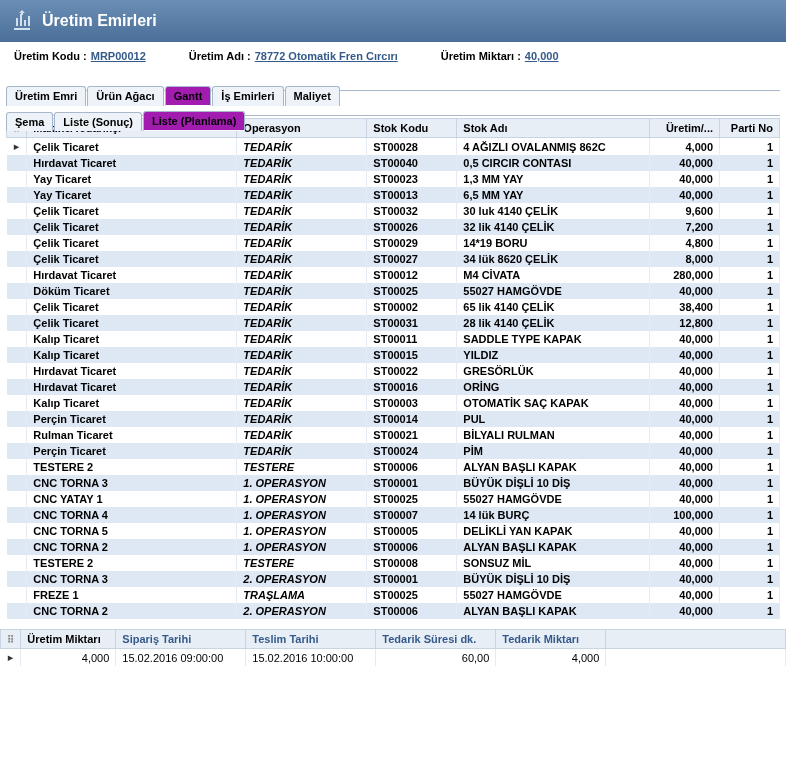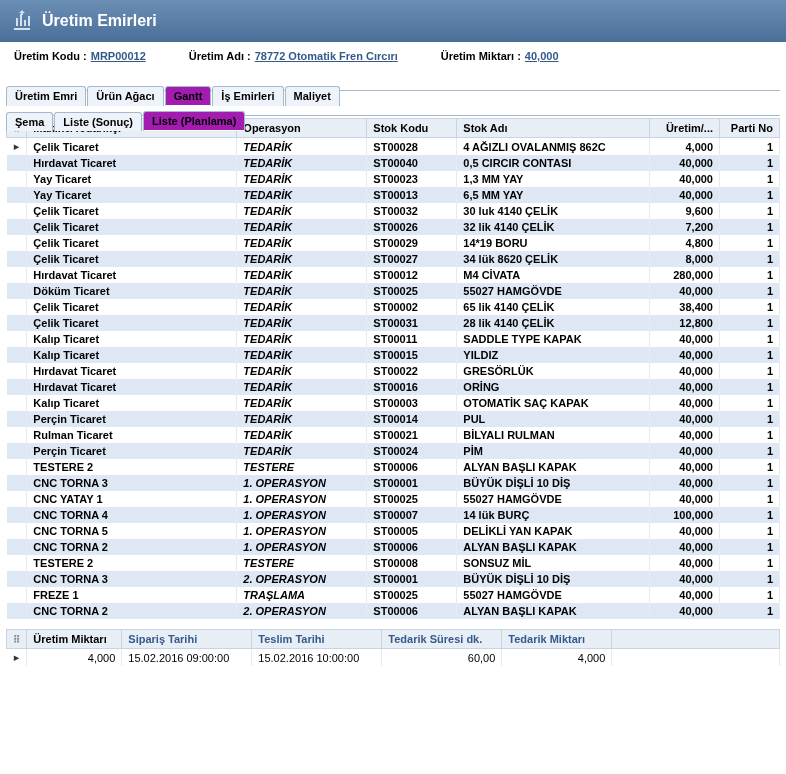--- a/index.html
+++ b/index.html
@@ -23,21 +23,21 @@
 .num { text-align: right; }
 .grip { width: 16px; text-align: center; }
 .row-ind { width: 14px; text-align: center; color: #333; }
 th.grip::before { content: "⠿"; color: #888; font-size: 10px; }
 .col-mak { font-weight: bold; }
 .col-op { font-weight: bold; font-style: italic; }
 .col-sk { font-weight: bold; }
 .col-sa { font-weight: bold; }
 .col-um { font-weight: bold; }
 .col-pn { font-weight: bold; }
-.bottom-table { padding: 2px 6px 8px; }
+.bottom-table { padding: 2px 0 8px; }
 .bottom-table thead th { color: #355a8a; }
 .bottom-table .black { color: #000; }
 </style>
 </head>
 <body>
 
 <div class="header">
   <span>
     <svg viewBox="0 0 24 24" fill="#d4e0ee">
         <path d="M4 20h16v2H4zM6 10h2v8H6zM10 6h2v12h-2zM14 12h2v6h-2zM18 8h2v10h-2zM12 2l3 3h-2v2h-2V5H9z"></path>

